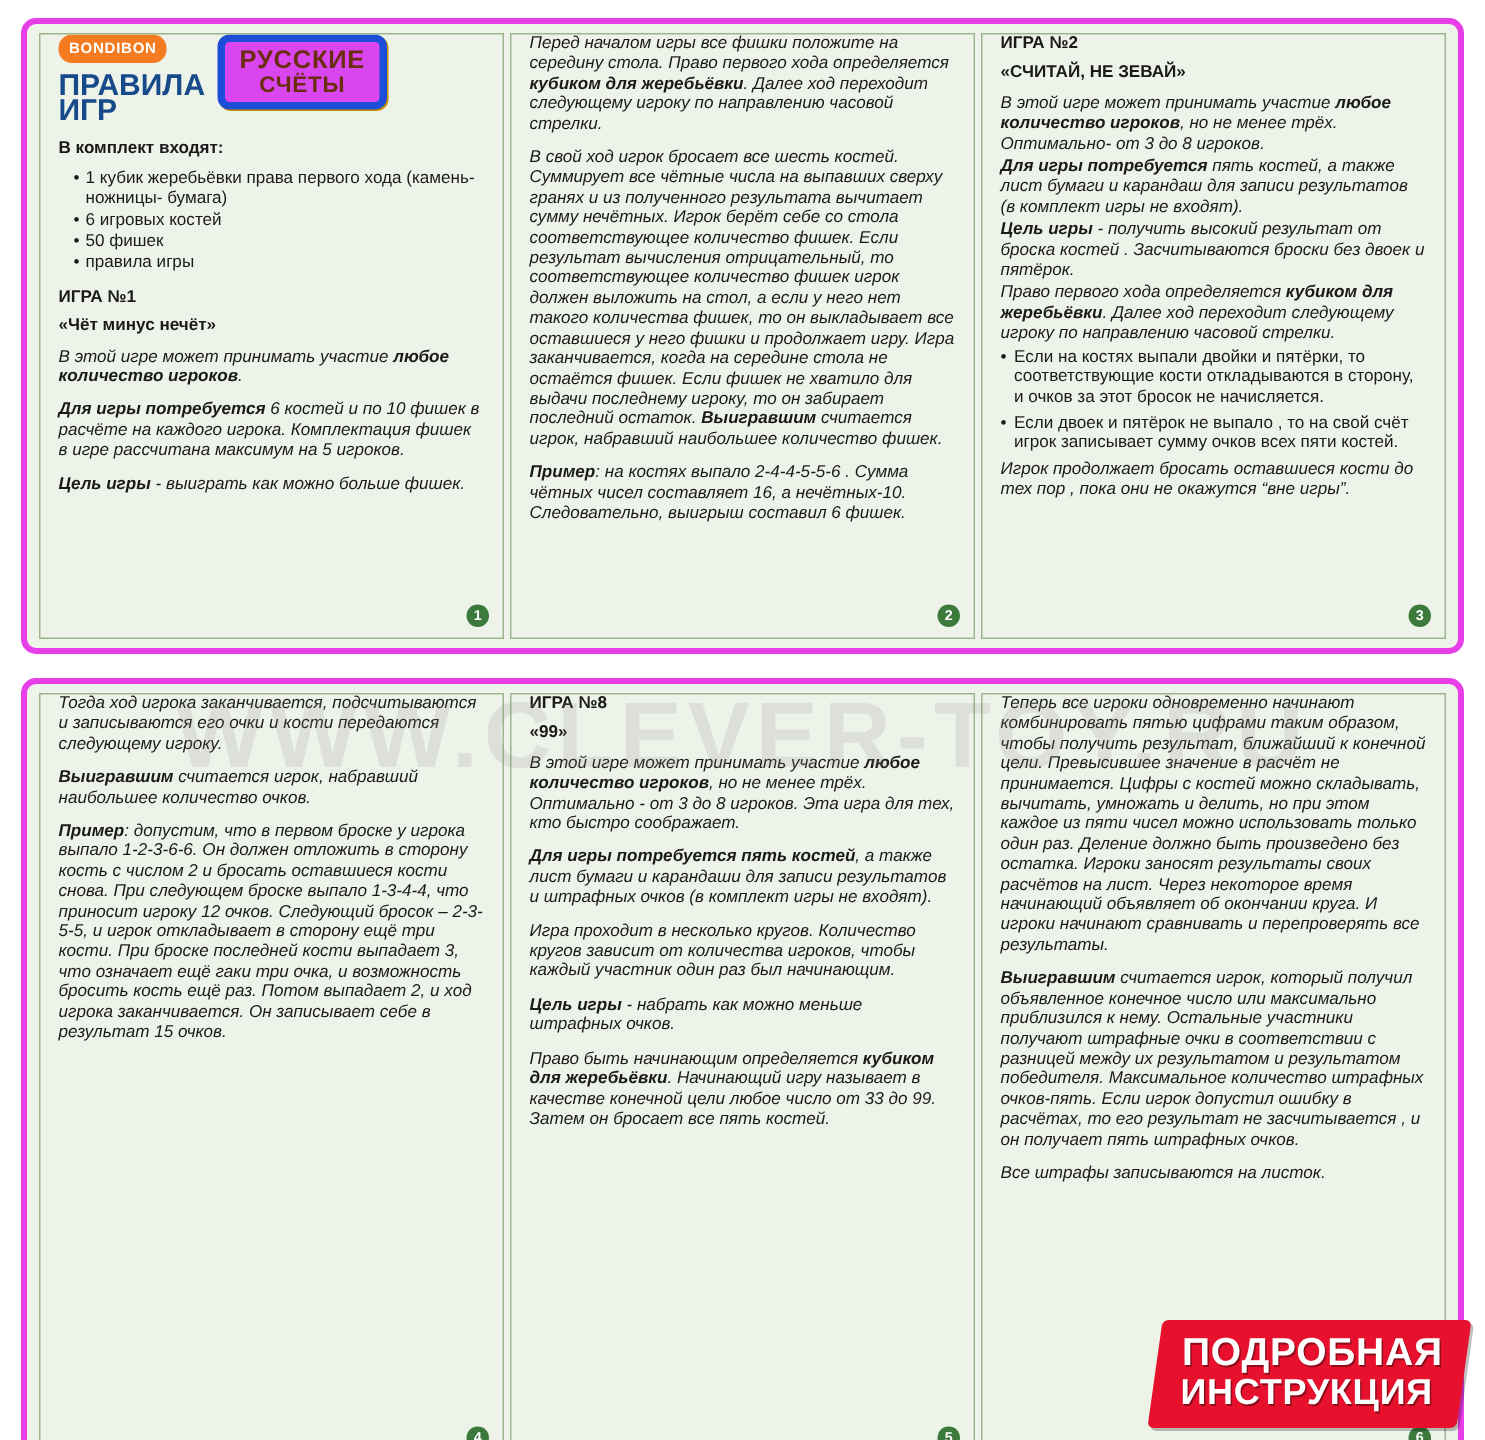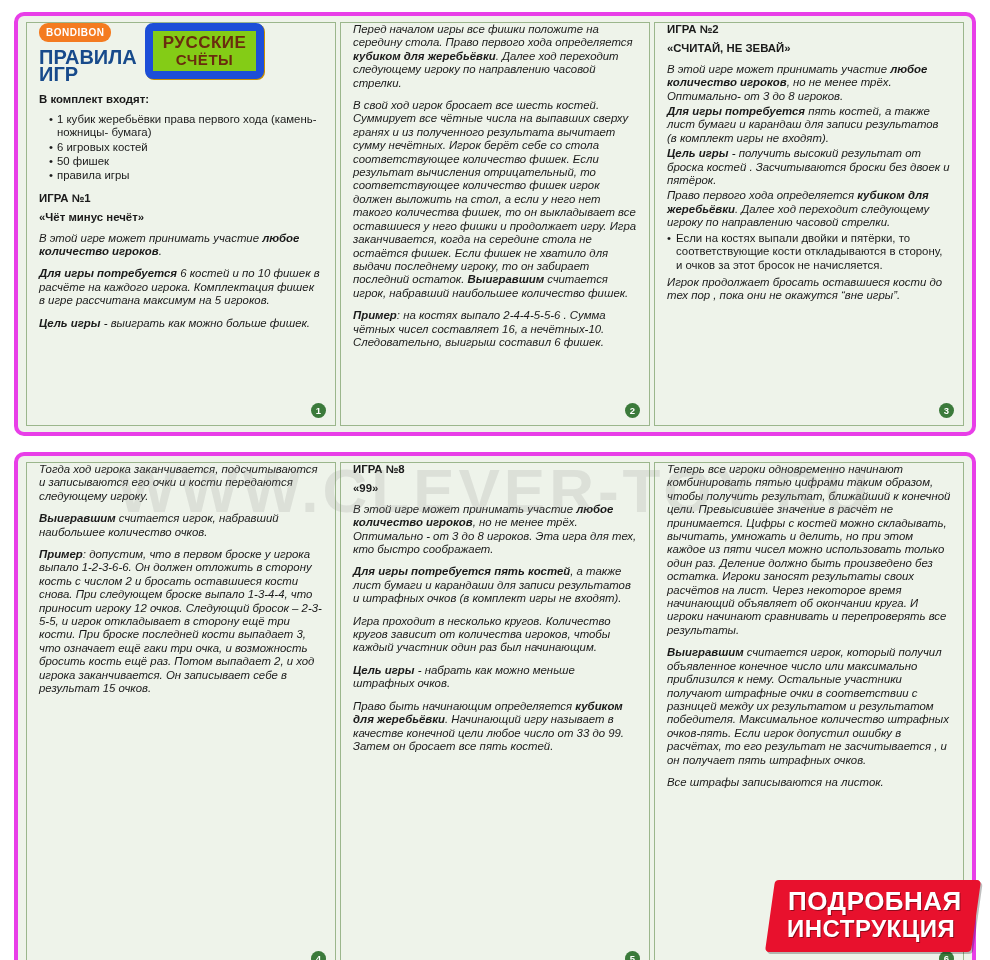--- a/index.html
+++ b/index.html
@@ -70,22 +70,22 @@
     white-space:nowrap;
   }
   .rules-title{
     font-size:20px;
     font-weight:bold;
     color:#174a8b;
     line-height:17px;
     margin-top:7px;
   }
   .game-logo{
-    background:#84cc16;
-    border:8px solid #1d4ed8;
+    background:#d946ef;
+    border:5px solid #1d4ed8;
     border-radius:8px;
     padding:3px 10px;
     text-align:center;
     box-shadow:1px 1px 0 #c98f00;
   }
   .game-logo .l1,.game-logo .l2{
     font-weight:bold;
     color:#6a2d0e;
     font-size:17px;
     line-height:17px;
@@ -191,20 +191,21 @@
     <div class="col">
       <div class="hdr">ИГРА №2</div>
       <div class="ttl">«СЧИТАЙ, НЕ ЗЕВАЙ»</div>
 
       <p class="tight"><span>В этой игре может принимать  участие </span><b>любое количество игроков</b><span>, но не менее трёх. Оптимально-  от 3 до 8 игроков.</span></p>
       <p class="tight"><b>Для  игры потребуется</b><span> пять костей, а также лист бумаги и карандаш для записи результатов (в комплект игры не входят).</span></p>
       <p class="tight"><b>Цель игры</b><span> - получить высокий результат от броска костей . Засчитываются броски без двоек и пятёрок.</span></p>
       <p class="tight"><span>Право первого хода определяется </span><b>кубиком для жеребьёвки</b><span>. Далее  ход переходит следующему игроку по направлению часовой стрелки.</span></p>
       <ul class="dotlist">
         <li>Если на костях выпали двойки и пятёрки, то соответствующие кости откладываются в сторону, и очков за этот бросок не начисляется.</li>
+        <li>Если двоек и пятёрок не выпало , то на свой счёт игрок записывает сумму очков всех пяти костей.</li>
       </ul>
       <p><span>Игрок продолжает бросать оставшиеся кости до тех пор , пока они не окажутся “вне игры”.</span></p>
 
       <div class="badge">3</div>
     </div>
 
   </div>
 </div>
 
 <div class="sheet" id="sheet-bottom">

